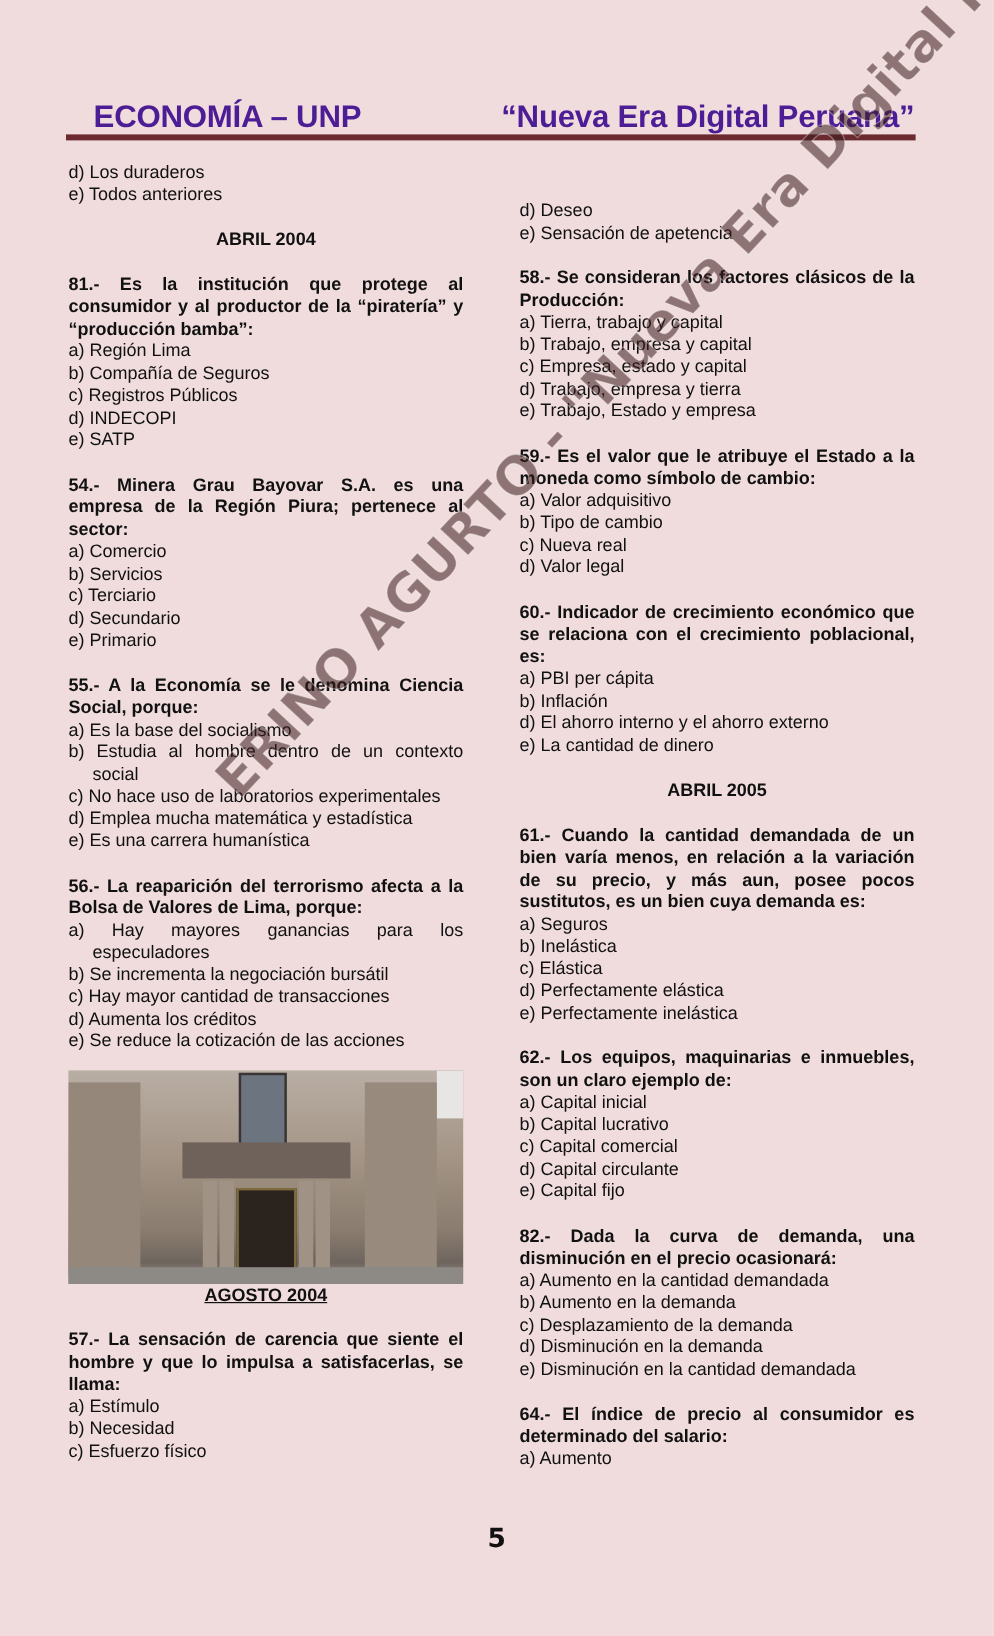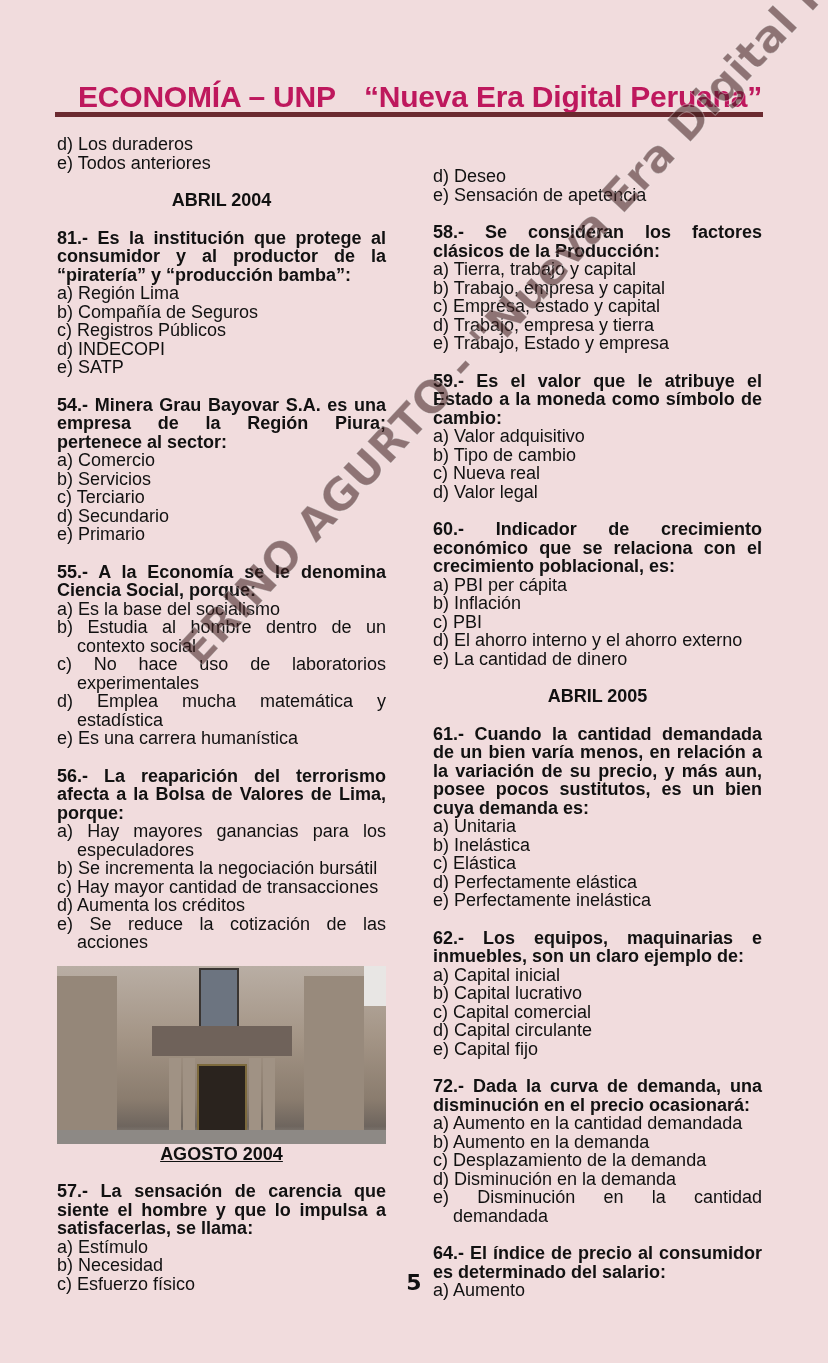--- a/index.html
+++ b/index.html
@@ -7,30 +7,30 @@
     width: 828px; height: 1363px; background: #f1dcdd;
     position: relative; overflow: hidden;
     font-family: "Liberation Sans", sans-serif; color: #111;
   }
   .header {
     position: absolute; left: 78px; right: 66px; top: 82px; height: 30px;
     display: flex; justify-content: space-between; align-items: center;
   }
   .header .left, .header .right {
     font-family: "Liberation Sans", sans-serif; font-weight: bold;
-    font-size: 30px; letter-spacing: -0.2px; color: #be185d;
+    font-size: 26px; letter-spacing: -0.2px; color: #4c1d95;
   }
   .header .right { margin-right: 0; }
   .rule {
     position: absolute; left: 55px; width: 708px; top: 112px; height: 5px;
     background: #6b2a30;
   }
   .col {
     position: absolute; top: 135px; width: 329px;
-    font-size: 18px; line-height: 18.5px;
+    font-size: 15px; line-height: 18.5px;
   }
   .col.left { left: 57px; }
   .col.right { left: 433px; margin-top: 32px; }
   .opt { display: block; padding-left: 20px; text-indent: -20px; text-align: justify; text-align-last: left; }
   .q { font-weight: bold; text-align: justify; text-align-last: left; }
   .gap { height: 19px; }
   .date { font-weight: bold; text-align: center; }
   .photo {
     width: 329px; height: 178px; margin-top: 14px; position: relative; overflow: hidden;
     background: linear-gradient(180deg, #b9aea4 0%, #a49586 40%, #8a7c6e 75%, #6e655e 90%, #9a9590 100%);
@@ -156,50 +156,49 @@
     <span class="opt">b) Tipo de cambio</span>
     <span class="opt">c) Nueva real</span>
     <span class="opt">d) Valor legal</span>
   </div>
   <div class="gap"></div>
 
   <div>
     <div class="q">60.-  Indicador de crecimiento económico que se relaciona con el crecimiento poblacional, es:</div>
     <span class="opt">a) PBI per cápita</span>
     <span class="opt">b) Inflación</span>
-    <span class="opt">c) PBI</span>
     <span class="opt">d) El ahorro interno y el ahorro externo</span>
     <span class="opt">e) La cantidad de dinero</span>
   </div>
   <div class="gap"></div>
   <div class="date">ABRIL 2005</div>
   <div class="gap"></div>
 
   <div>
     <div class="q">61.-  Cuando la cantidad demandada de un bien varía menos, en relación a la variación de su precio, y más aun, posee pocos sustitutos, es un bien cuya demanda es:</div>
-    <span class="opt">a) Unitaria</span>
+    <span class="opt">a) Seguros</span>
     <span class="opt">b) Inelástica</span>
     <span class="opt">c) Elástica</span>
     <span class="opt">d) Perfectamente elástica</span>
     <span class="opt">e) Perfectamente inelástica</span>
   </div>
   <div class="gap"></div>
 
   <div>
     <div class="q">62.-     Los equipos, maquinarias e inmuebles, son un claro ejemplo de:</div>
     <span class="opt">a) Capital inicial</span>
     <span class="opt">b) Capital lucrativo</span>
     <span class="opt">c) Capital comercial</span>
     <span class="opt">d) Capital circulante</span>
     <span class="opt">e) Capital fijo</span>
   </div>
   <div class="gap"></div>
 
   <div>
-    <div class="q">72.-  Dada la curva de demanda, una disminución en el precio ocasionará:</div>
+    <div class="q">82.-  Dada la curva de demanda, una disminución en el precio ocasionará:</div>
     <span class="opt">a) Aumento en la cantidad demandada</span>
     <span class="opt">b) Aumento en la demanda</span>
     <span class="opt">c) Desplazamiento de la demanda</span>
     <span class="opt">d) Disminución en la demanda</span>
     <span class="opt">e) Disminución en la cantidad demandada</span>
   </div>
   <div class="gap"></div>
 
   <div>
     <div class="q">64.-  El índice de precio al consumidor es determinado del salario:</div>

